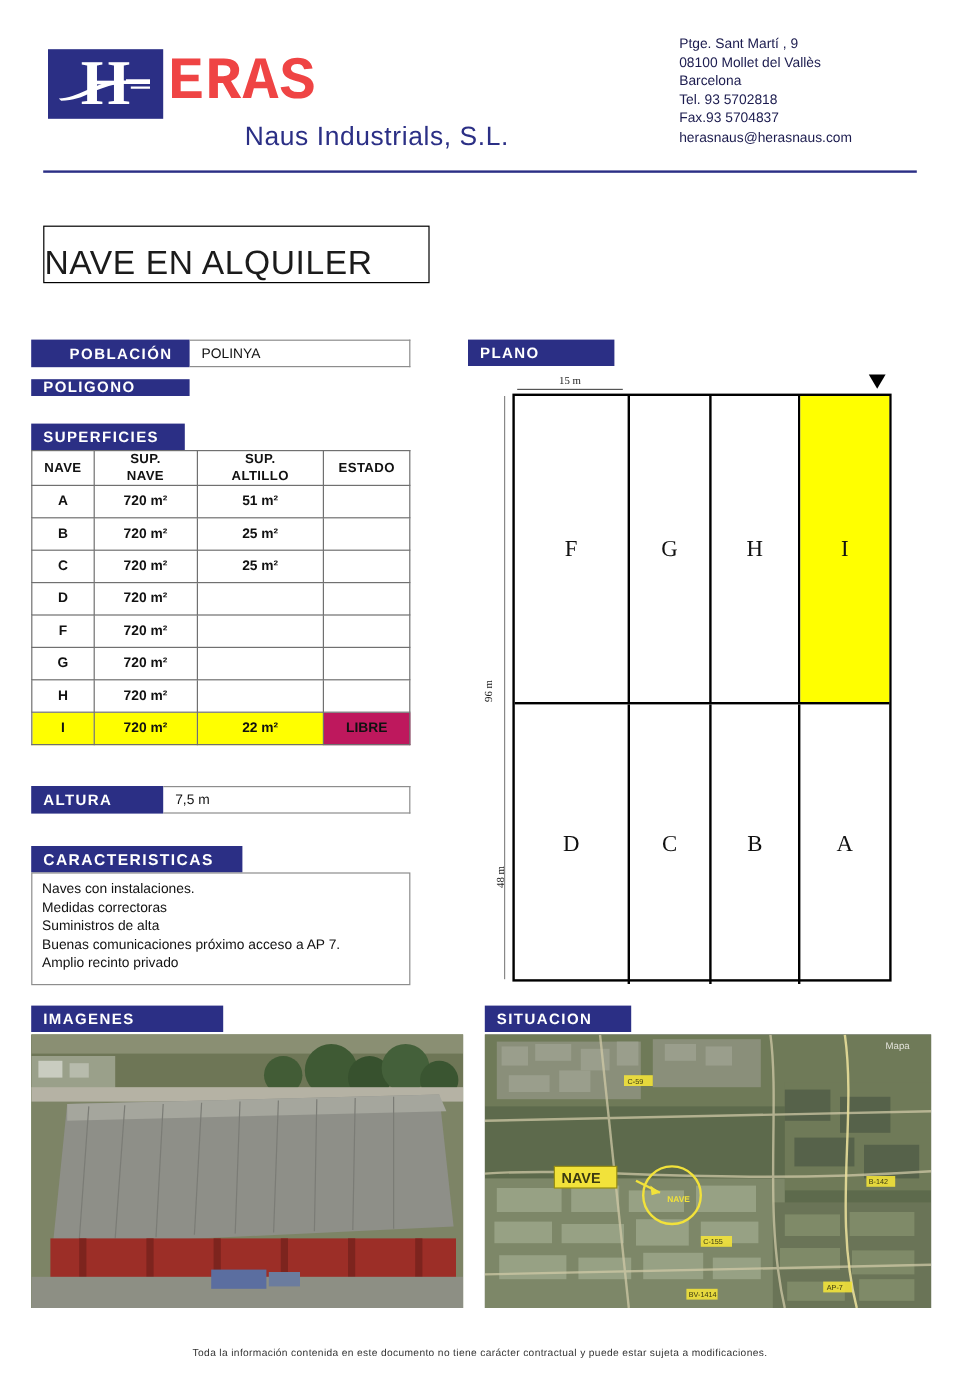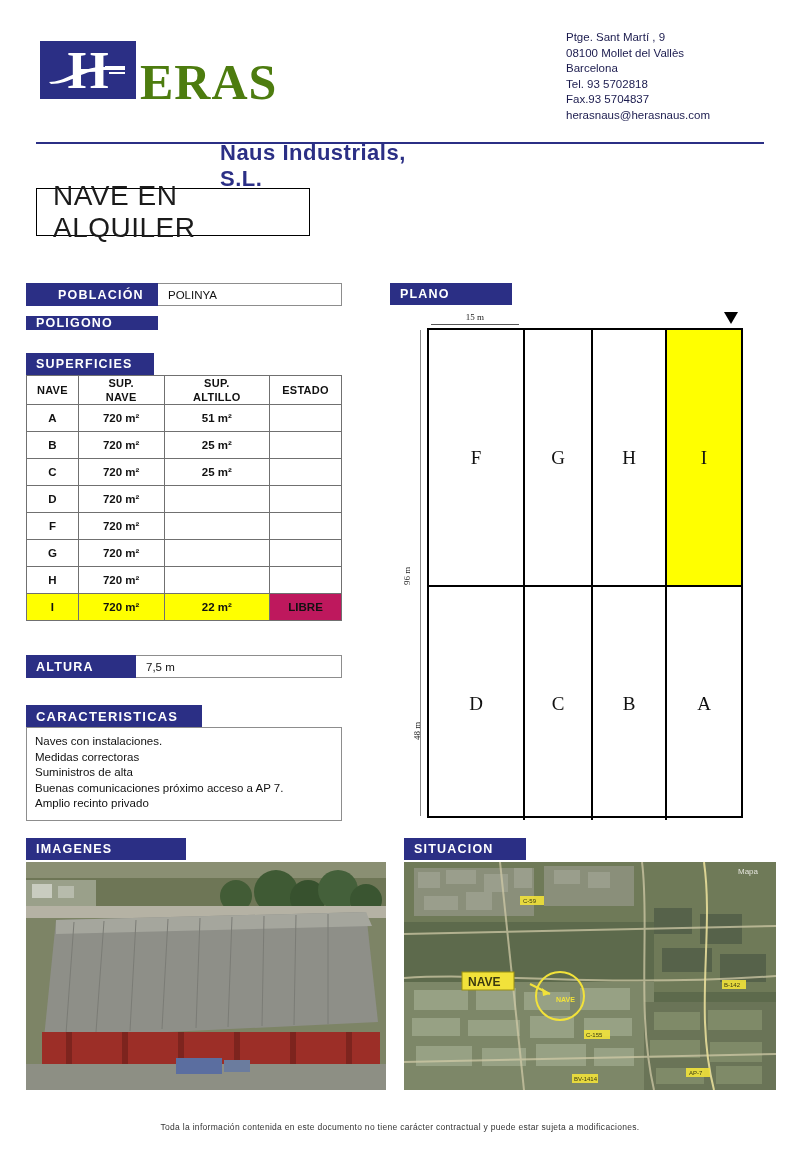--- a/index.html
+++ b/index.html
@@ -48,37 +48,36 @@
     line-height: 58px;
     letter-spacing: 0;
   }
   .logo-swoosh {
     position: absolute;
     left: 7px; top: 22px;
     width: 82px; height: 22px;
   }
   .logo-eras {
     position: absolute;
-    left: 100px; top: 14px;
-    font-family: Liberation Serif, serif;
+    left: 100px; top: 2px;
+    font-family: Liberation Mono, monospace;
     font-size: 50px;
     font-weight: bold;
     letter-spacing: 1px;
-    color: #4d7c0f;
+    color: #ef4444;
     line-height: 60px;
   }
   .logo-sub {
     position: absolute;
-    left: 180px; top: 63px;
+    left: 164px; top: 63px;
     font-family: "Liberation Sans", sans-serif;
     font-size: 22px;
-    font-weight: bold;
+    font-weight: normal;
     color: #2b2f85;
     letter-spacing: 0.5px;
-    margin-top: 39px;
   }
   .header-contact {
     position: absolute;
     left: 566px; top: 30px;
     width: 230px;
     font-size: 11.5px;
     line-height: 15.5px;
     color: #1b1b4e;
   }
   .header-rule {
@@ -86,25 +85,24 @@
     left: 36px; top: 142px;
     width: 728px;
     height: 2px;
     background: #2b2f85;
   }
 
   
   .title-box {
     position: absolute;
     left: 36px; top: 188px;
-    width: 274px; height: 48px;
+    width: 322px; height: 48px;
     border: 1.5px solid #000;
     display: flex;
-    align-items: center;
-    padding-left: 16px;
+    align-items: flex-end;
   }
   .title-box span {
     font-size: 28px;
     font-weight: normal;
     letter-spacing: 0.5px;
     color: #1b1b1b;
   }
 
   
   .blue-label {

